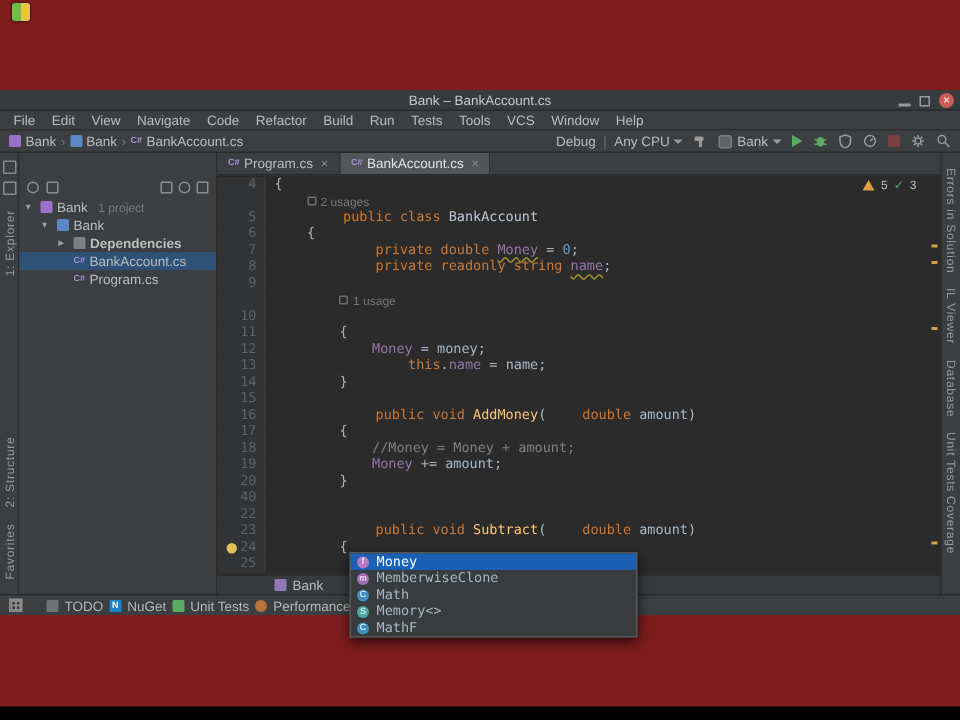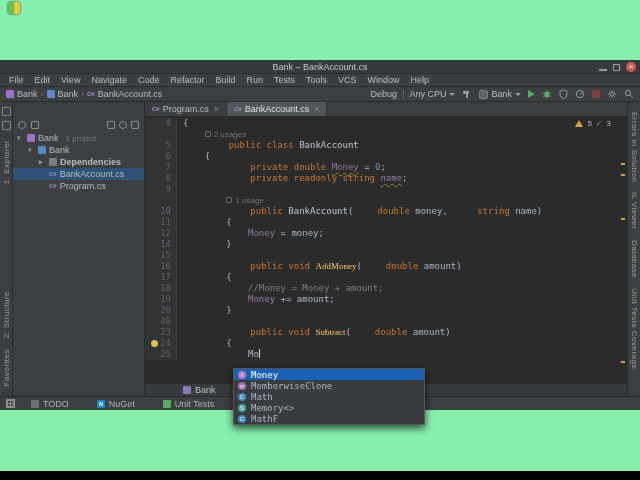--- a/index.html
+++ b/index.html
@@ -1,18 +1,18 @@
 <!DOCTYPE html>
 <html><head>
 <meta charset="utf-8">
 <style>
   * { margin:0; padding:0; box-sizing:border-box; }
   html,body { width:640px; height:480px; background:#000; overflow:hidden;
               font-family:"Liberation Sans", sans-serif; }
-  .stage { position:relative; width:640px; height:471px; background:#86efac; }
+  .stage { position:relative; width:640px; height:471px; background:#7f1d1d; }
 
   
   .mini-icon { position:absolute; left:8px; top:2px; width:12px; height:12px; border-radius:2px;
     background:linear-gradient(90deg,#6fbf4a 50%,#e8c63f 50%); box-shadow:0 0 2px #000; }
 
   
   .window { position:absolute; left:0; top:60px; width:640px; height:350px; background:#3c3f41;
             color:#bbb; font-size:9px; }
 
   .titlebar { height:14px; display:flex; align-items:center; justify-content:center;
@@ -86,21 +86,21 @@
 
   .editor { flex:1; background:#2b2b2b; position:relative; overflow:hidden; padding-top:1px;
             font-family:"DejaVu Sans Mono", monospace; font-size:9px; }
   .erow { height:11px; line-height:11px; display:flex; }
   .gut { width:32px; flex:none; background:#313335; border-right:1px solid #3a3c3e; color:#606366;
          display:flex; align-items:center; justify-content:flex-end; padding-right:5px; gap:2px; }
   .bulb { width:7px; height:7px; border-radius:50%; background:#dbc25a; flex:none; }
   .code { white-space:pre; padding-left:6px; color:#a9b7c6; }
   .tk-k  { color:#cc7832;padding-left:24px; }
   .tk-c  { color:#bec8d4; }
-  .tk-m  { color:#ffc66d;font-family:Liberation Serif, serif; }
+  .tk-m  { color:#ffc66d; }
   .tk-f  { color:#9876aa; }
   .tk-nu { color:#6897bb; }
   .tk-cm { color:#808080; }
   .tk-w  { text-decoration:underline wavy #a08a2e 1px; text-underline-offset:2px; }
   .hint { font-family:"Liberation Sans", sans-serif; font-size:8px; color:#787878; }
   .hinticon { display:inline-block; width:6px; height:6px; border:1px solid #6e6e6e; border-radius:1px;
               margin-right:3px; vertical-align:0; }
   .tcaret { display:inline-block; width:1px; height:9px; background:#d6d6d6; vertical-align:-1px; }
 
   .inspect { position:absolute; top:2px; right:16px; display:flex; align-items:center; gap:4px;
@@ -359,36 +359,41 @@
               <div class="erow">
                 <span class="gut">
                   <span></span>
                 </span>
                 <span class="code">        <span class="hinticon"></span><span class="hint">1 usage</span></span>
               </div>
               <div class="erow">
                 <span class="gut">
                   <span>10</span>
                 </span>
-                <span class="code"><span class="tk">        </span><span class="tk tk-k">public </span><span class="tk tk-c">BankAccount</span><span class="tk">(</span><span class="tk tk-k">double </span><span class="tk">money</span><span class="tk">, </span><span class="tk tk-k">string </span><span class="tk">name</span><span class="tk">)</span></span>
               </div>
               <div class="erow">
                 <span class="gut">
                   <span>11</span>
                 </span>
                 <span class="code"><span class="tk">        {</span></span>
               </div>
               <div class="erow">
                 <span class="gut">
                   <span>12</span>
                 </span>
                 <span class="code"><span class="tk">            </span><span class="tk tk-f">Money</span><span class="tk"> = money;</span></span>
               </div>
               <div class="erow">
                 <span class="gut">
+                  <span>13</span>
+                </span>
+                <span class="code"><span class="tk">            </span><span class="tk tk-k">this</span><span class="tk">.</span><span class="tk tk-f">name</span><span class="tk"> = name;</span></span>
+              </div>
+              <div class="erow">
+                <span class="gut">
                   <span>14</span>
                 </span>
                 <span class="code"><span class="tk">        }</span></span>
               </div>
               <div class="erow">
                 <span class="gut">
                   <span>15</span>
                 </span>
                 <span class="code"></span>
               </div>
@@ -418,20 +423,26 @@
               </div>
               <div class="erow">
                 <span class="gut">
                   <span>20</span>
                 </span>
                 <span class="code"><span class="tk">        }</span></span>
               </div>
               <div class="erow">
                 <span class="gut">
                   <span>40</span>
+                </span>
+                <span class="code"></span>
+              </div>
+              <div class="erow">
+                <span class="gut">
+                  <span>22</span>
                 </span>
                 <span class="code"></span>
               </div>
               <div class="erow">
                 <span class="gut">
                   <span>23</span>
                 </span>
                 <span class="code"><span class="tk">        </span><span class="tk tk-k">public void </span><span class="tk tk-m">Subtract</span><span class="tk">(</span><span class="tk tk-k">double </span><span class="tk">amount</span><span class="tk">)</span></span>
               </div>
               <div class="erow">
@@ -473,21 +484,21 @@
         <div class="gap8"></div>
         <span class="vlabel" id="rsLabel2">Database</span>
         <div class="gap8"></div>
         <span class="vlabel" id="rsLabel3">Unit Tests Coverage</span>
       </div>
 
     </div>
 
     <div class="bottombar">
       <span class="switcher"></span>
-      <span id="bitems" style="display:inline-flex;gap:28px;">
+      <span id="bitems" style="display:inline-flex;gap:4px;">
           <span class="bitem">
             <span class="bicon bi-todo"></span>
             <span>TODO</span>
           </span>
           <span class="bitem">
             <span class="bicon bi-nuget">N</span>
             <span>NuGet</span>
           </span>
           <span class="bitem">
             <span class="bicon bi-tests"></span>

